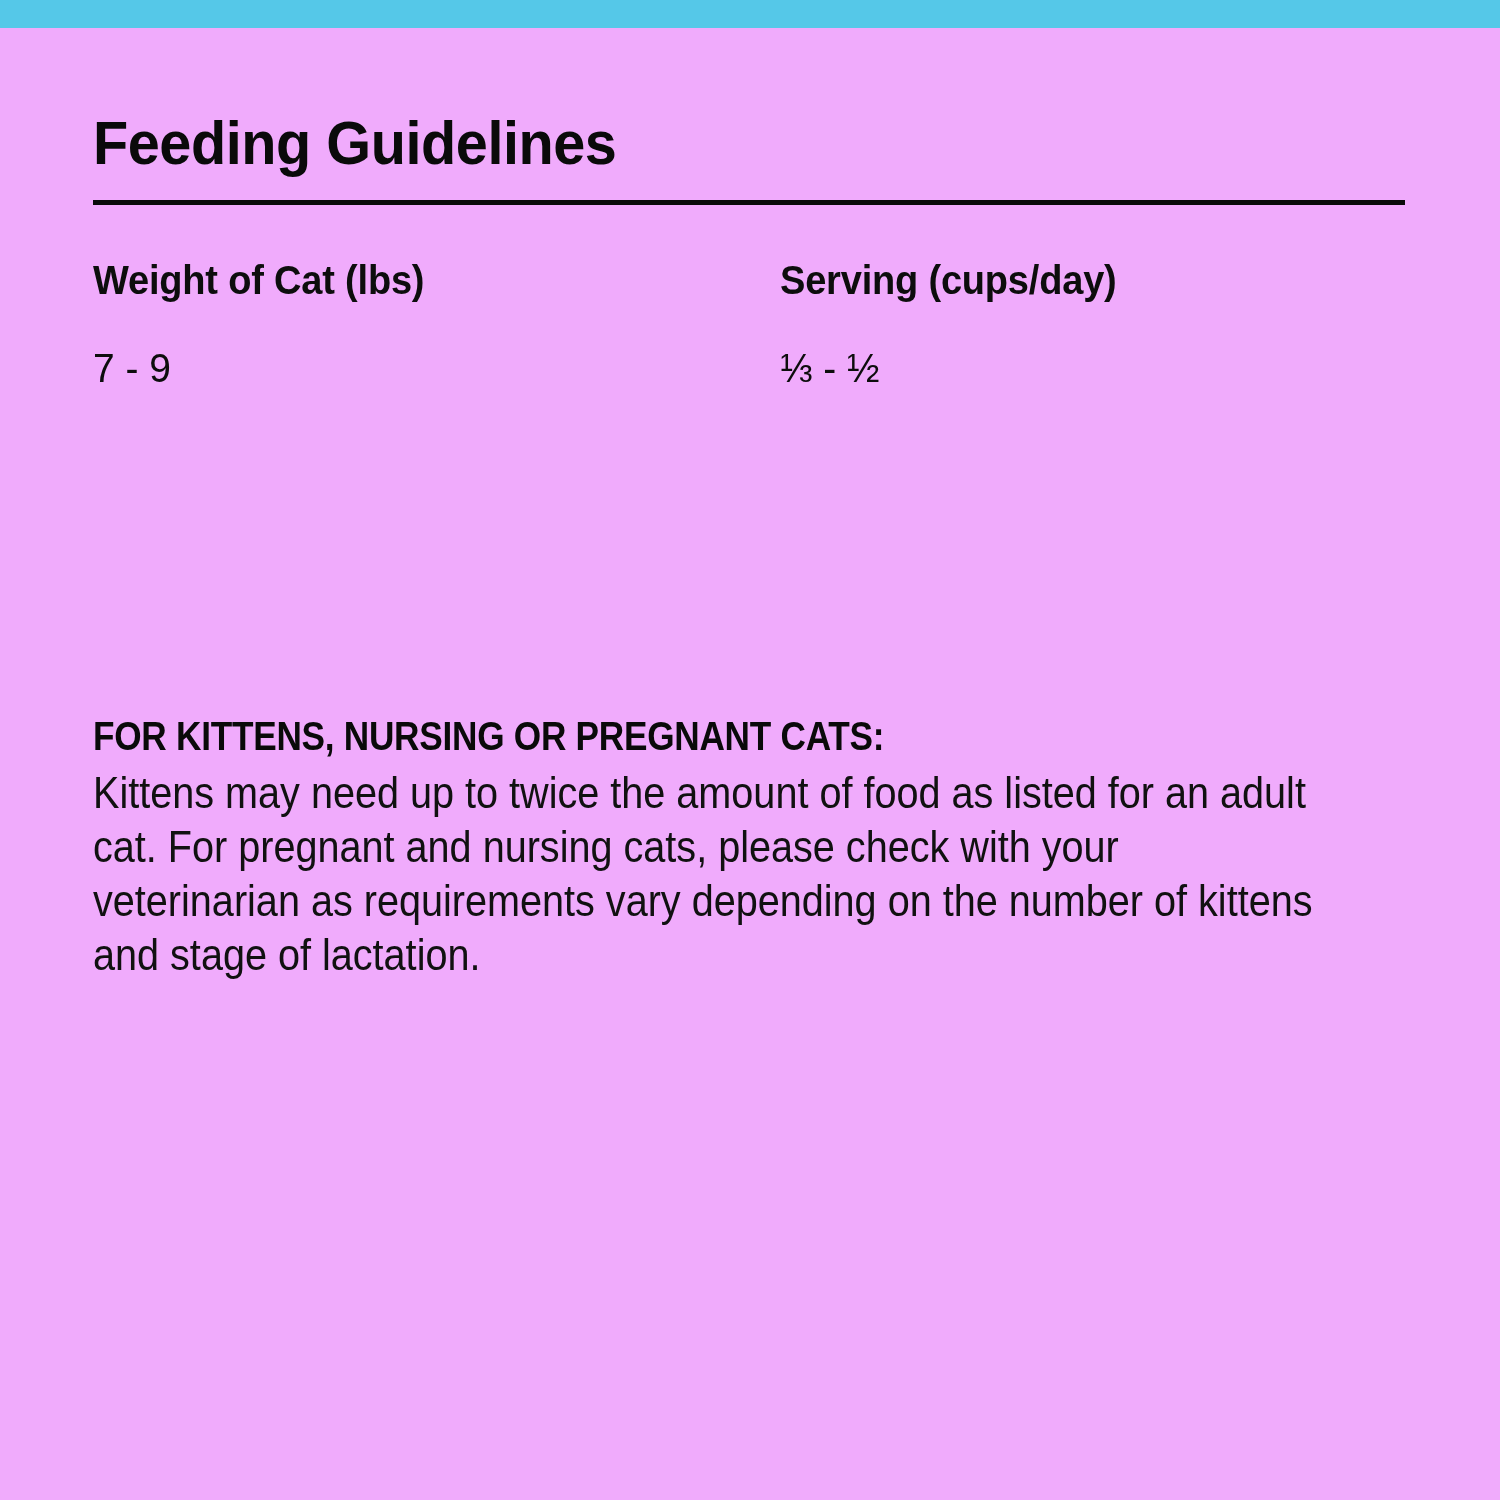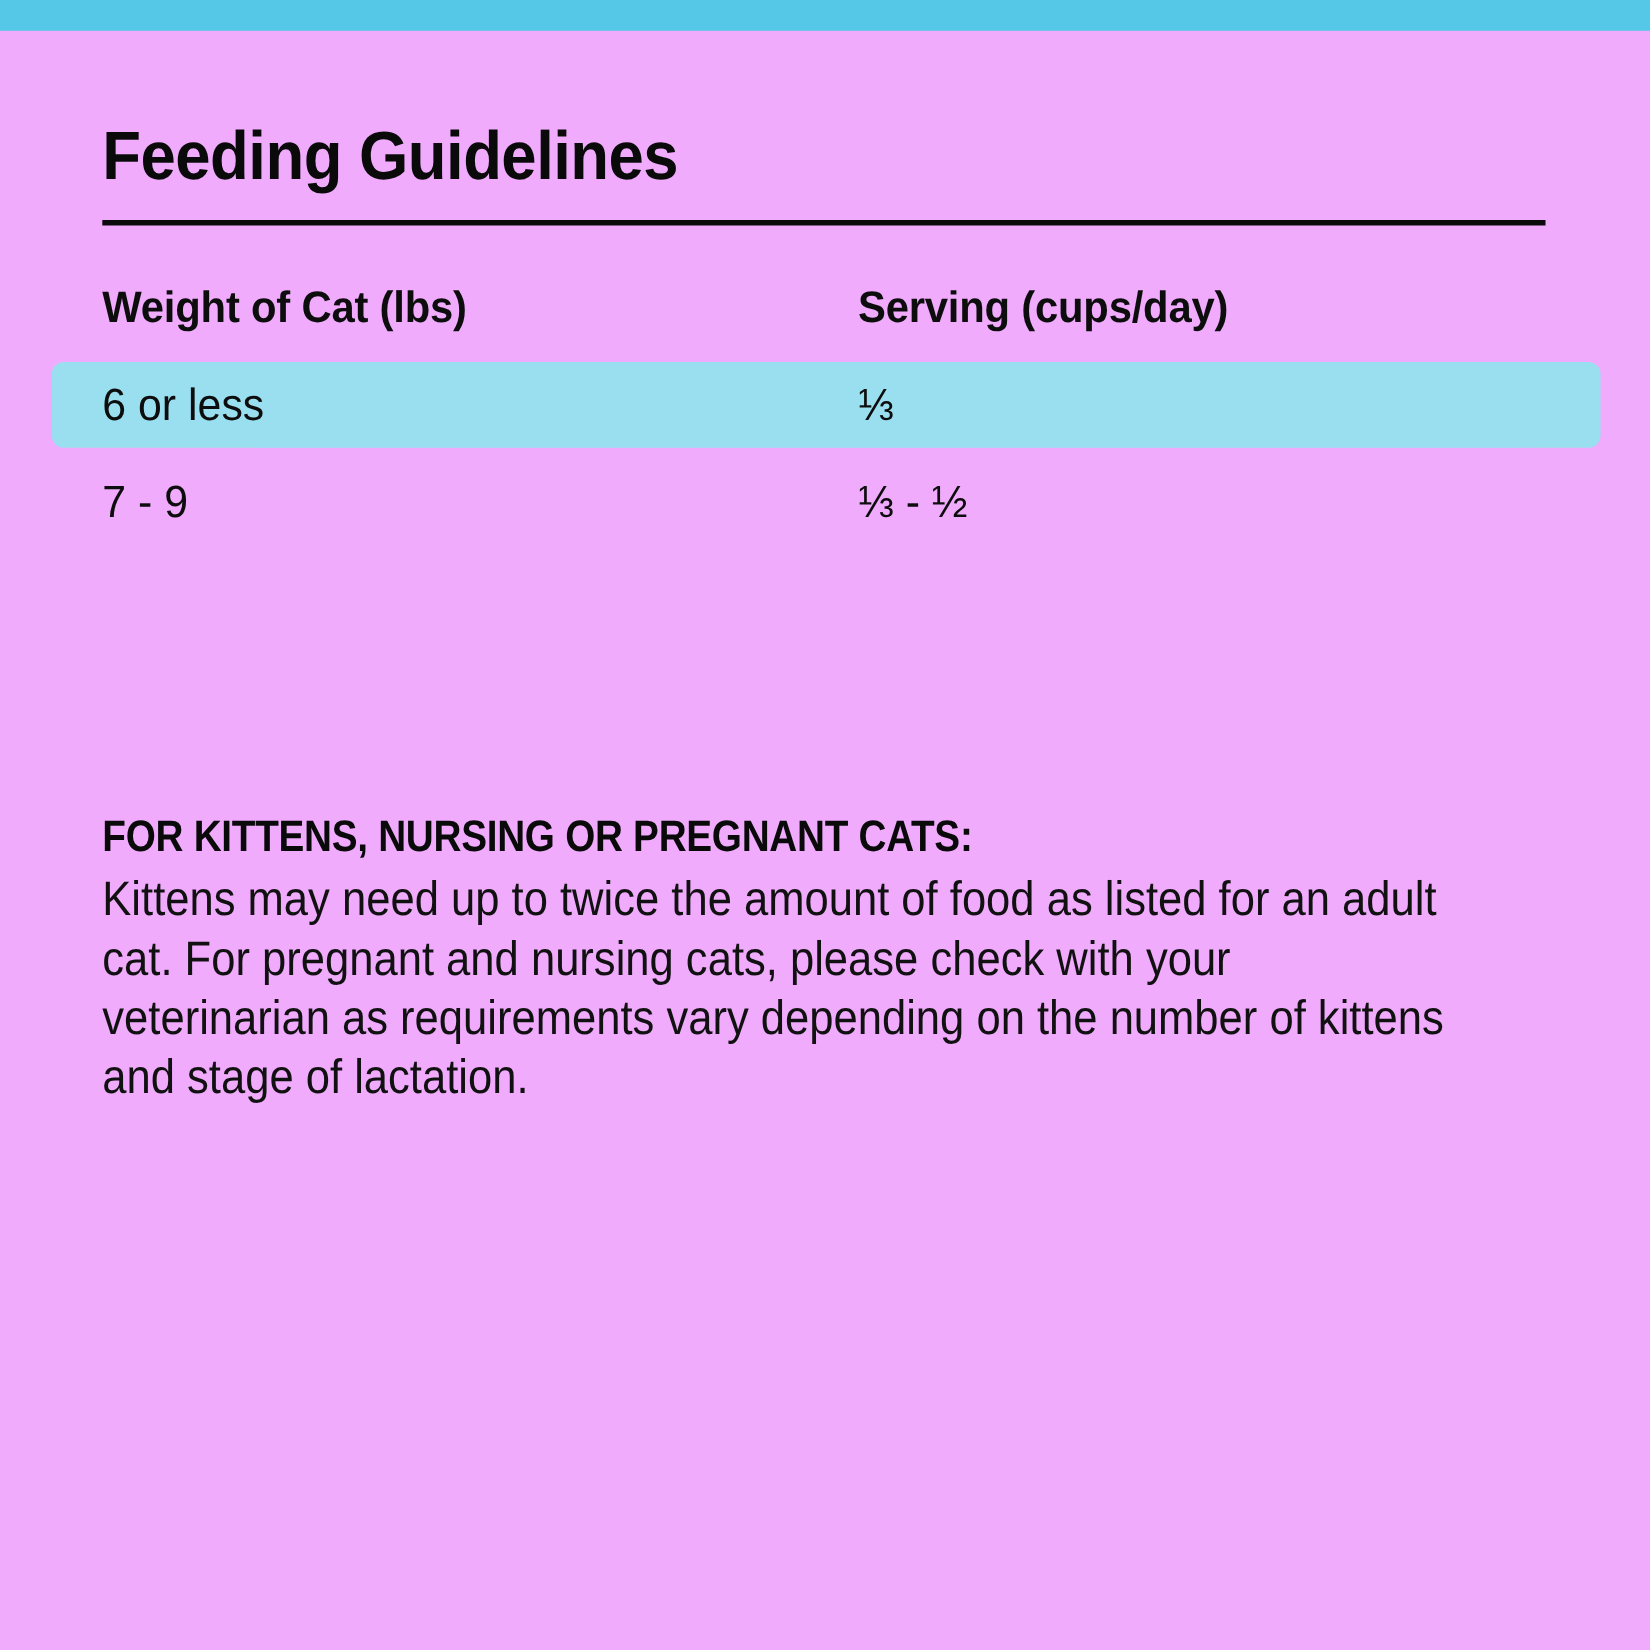--- a/index.html
+++ b/index.html
@@ -105,21 +105,21 @@
   }
 
   .frac {
     font-size: 41px;
   }
 
   
   #note {
     position: absolute;
     left: 93px;
-    top: 707px;
+    top: 682px;
     width: 1270px;
   }
 
   #note-heading {
     font-family: "Liberation Sans", sans-serif;
     font-weight: bold;
     font-size: 40px;
     line-height: 52px;
     letter-spacing: -0.3px;
     color: #0a0a0a;
@@ -148,25 +148,20 @@
   <div id="title">Feeding Guidelines</div>
   <div id="title-rule" style="background: rgb(10, 10, 10);"></div>
 
   <div id="table">
 
     <div class="trow header">
       <div class="cell weight">Weight of Cat (lbs)</div>
       <div class="cell serving">Serving (cups/day)</div>
     </div>
 
-    <div class="trow body">
-      <div class="row-bg" style="background: rgb(153, 223, 240);"></div>
-      <div class="cell weight">6 or less</div>
-      <div class="cell serving frac">⅓</div>
-    </div>
 
     <div class="trow body">
       <div class="cell weight">7 - 9</div>
       <div class="cell serving frac">⅓ - ½</div>
     </div>
 
 
 
   </div>
 

